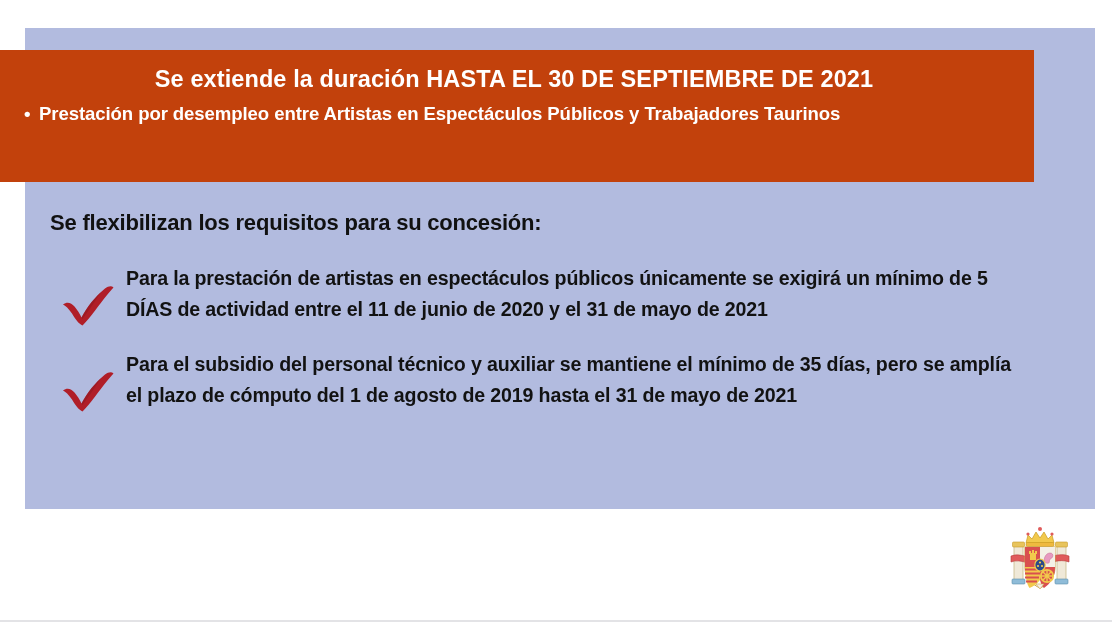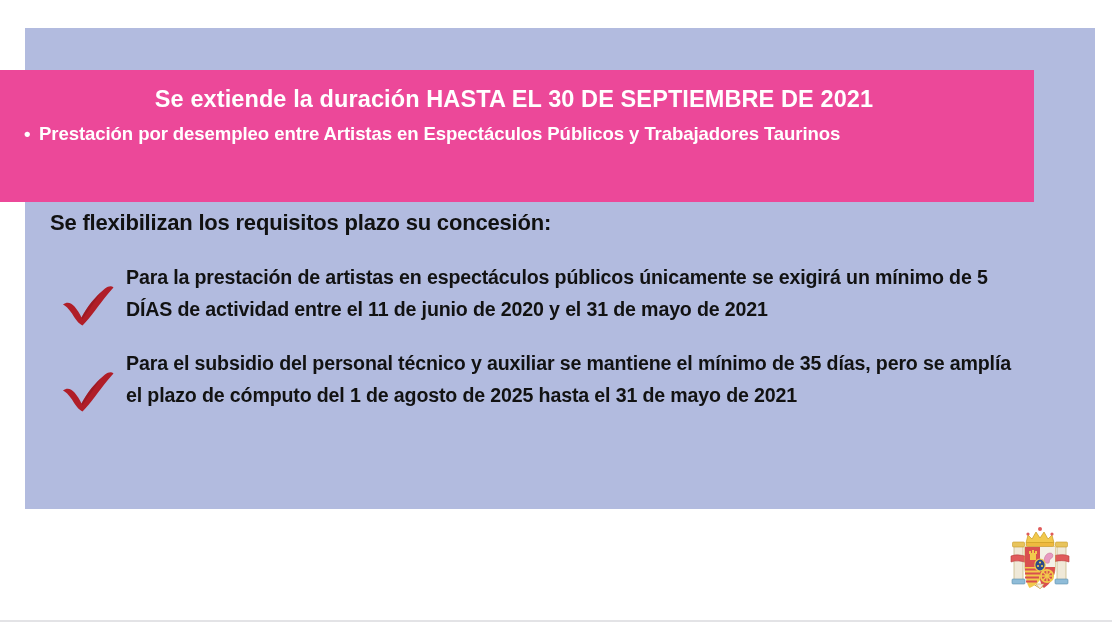--- a/index.html
+++ b/index.html
@@ -26,24 +26,23 @@
     background: #b2bbdf;
   }
 
   
   #headline-banner {
     position: absolute;
     left: 0px;
     top: 50px;
     width: 1034px;
     height: 132px;
-    background: #ec4899;
+    background: #c2410c;
     box-sizing: border-box;
     padding: 10px 26px 8px 20px;
-    margin-top: 20px;
   }
   #headline-title {
     color: #ffffff;
     font-size: 23.5px;
     font-weight: bold;
     text-align: center;
     letter-spacing: 0.1px;
     margin: 6px 0 10px 0;
     line-height: 1.15;
   }
@@ -76,21 +75,21 @@
 
   
   #check-list {
     position: absolute;
     left: 50px;
     top: 262px;
     width: 1000px;
   }
   .check-item {
     display: flex;
-    align-items: flex-start;
+    align-items: flex-end;
     margin-bottom: 22px;
   }
   .check-mark {
     flex: 0 0 auto;
     width: 76px;
     padding-top: 22px;
     display: flex;
     justify-content: center;
   }
   .check-text {
@@ -131,42 +130,42 @@
 
 <div id="slide-canvas"></div>
 
 <div id="headline-banner">
   <div id="headline-title">Se extiende la duración HASTA EL 30 DE SEPTIEMBRE DE 2021</div>
 
   <p class="banner-bullet"><span class="bullet-dot">•</span><span>Prestación por desempleo entre Artistas en Espectáculos Públicos y Trabajadores Taurinos</span></p>
 
 </div>
 
-<div id="subheading">Se flexibilizan los requisitos plazo su concesión:</div>
+<div id="subheading">Se flexibilizan los requisitos para su concesión:</div>
 
 <div id="check-list">
 
   <div class="check-item">
     <div class="check-mark">
       <svg width="54" height="42" viewBox="0 0 54 42" aria-hidden="true">
         <path d="M2 20.5 C6 17.5, 10 18.5, 13.5 22.5 C16.5 26, 18.5 29.5, 20.5 33.5 C25.5 24, 33 13.5, 44 4.5 C47.5 2, 50.5 1.5, 52.5 3.5 C48 8.5, 41.5 16.5, 34.5 26 C29.5 32.5, 25 38, 21.5 41.5 C18 40, 14.5 35.5, 11 29.5 C7.5 24.5, 4.5 21.5, 2 20.5 Z" fill="#b01e28"></path>
         <path d="M20.5 33.5 C25 25, 31 16.5, 40 8 C34.5 17, 27.5 26.5, 21.5 35 Z" fill="#8f1820" opacity="0.55"></path>
       </svg>
     </div>
     <div class="check-text">Para la prestación de artistas en espectáculos públicos únicamente se exigirá un mínimo de 5 DÍAS de actividad entre el 11 de junio de 2020 y el 31 de mayo de 2021</div>
   </div>
 
   <div class="check-item">
     <div class="check-mark">
       <svg width="54" height="42" viewBox="0 0 54 42" aria-hidden="true">
         <path d="M2 20.5 C6 17.5, 10 18.5, 13.5 22.5 C16.5 26, 18.5 29.5, 20.5 33.5 C25.5 24, 33 13.5, 44 4.5 C47.5 2, 50.5 1.5, 52.5 3.5 C48 8.5, 41.5 16.5, 34.5 26 C29.5 32.5, 25 38, 21.5 41.5 C18 40, 14.5 35.5, 11 29.5 C7.5 24.5, 4.5 21.5, 2 20.5 Z" fill="#b01e28"></path>
         <path d="M20.5 33.5 C25 25, 31 16.5, 40 8 C34.5 17, 27.5 26.5, 21.5 35 Z" fill="#8f1820" opacity="0.55"></path>
       </svg>
     </div>
-    <div class="check-text">Para el subsidio del personal técnico y auxiliar se mantiene el mínimo de 35 días, pero se amplía el plazo de cómputo del 1 de agosto de 2025 hasta el 31 de mayo de 2021</div>
+    <div class="check-text">Para el subsidio del personal técnico y auxiliar se mantiene el mínimo de 35 días, pero se amplía el plazo de cómputo del 1 de agosto de 2019 hasta el 31 de mayo de 2021</div>
   </div>
 
 </div>
 
 <div id="coat-of-arms">
   <svg width="74" height="74" viewBox="0 0 74 74" aria-hidden="true">
 
     <g>
       <rect x="11" y="23" width="9" height="36" fill="#f0e9d8" stroke="#c9b98a" stroke-width="0.8"></rect>
       <rect x="9.5" y="20" width="12" height="5" rx="1" fill="#e8c45c" stroke="#c89a2a" stroke-width="0.6"></rect>

